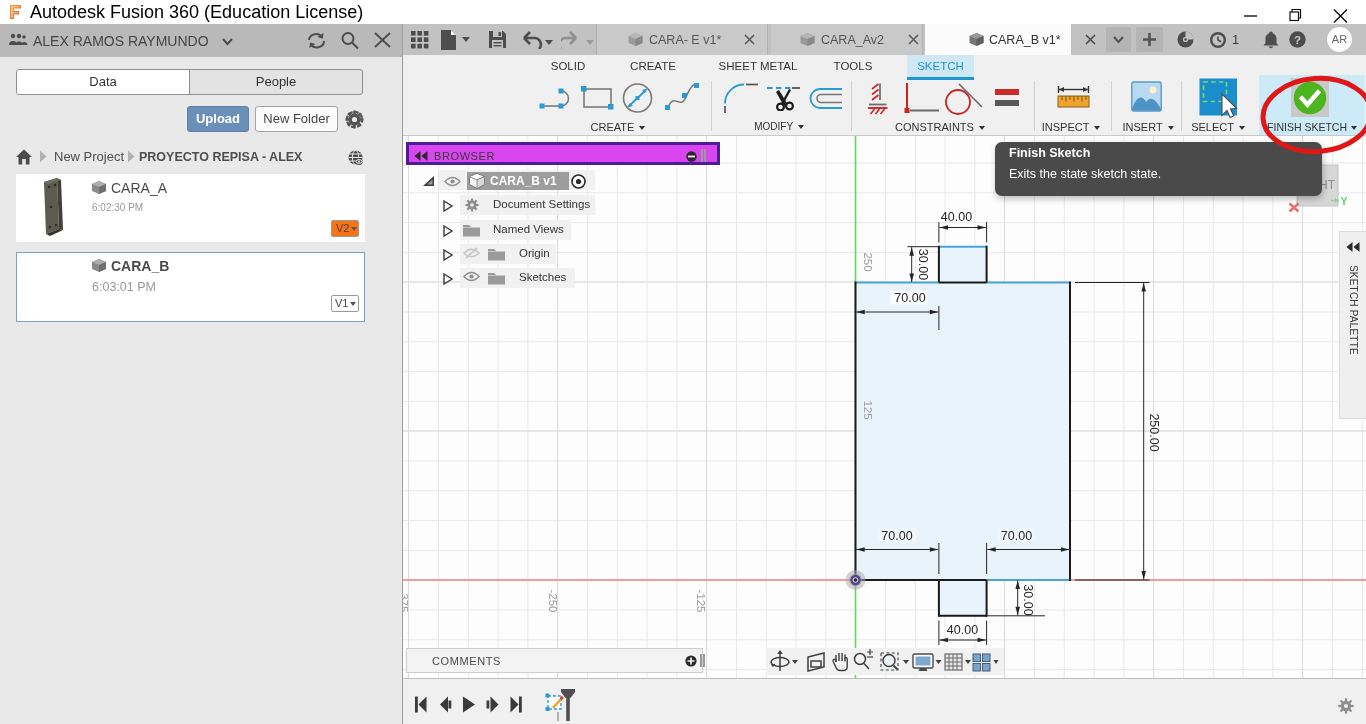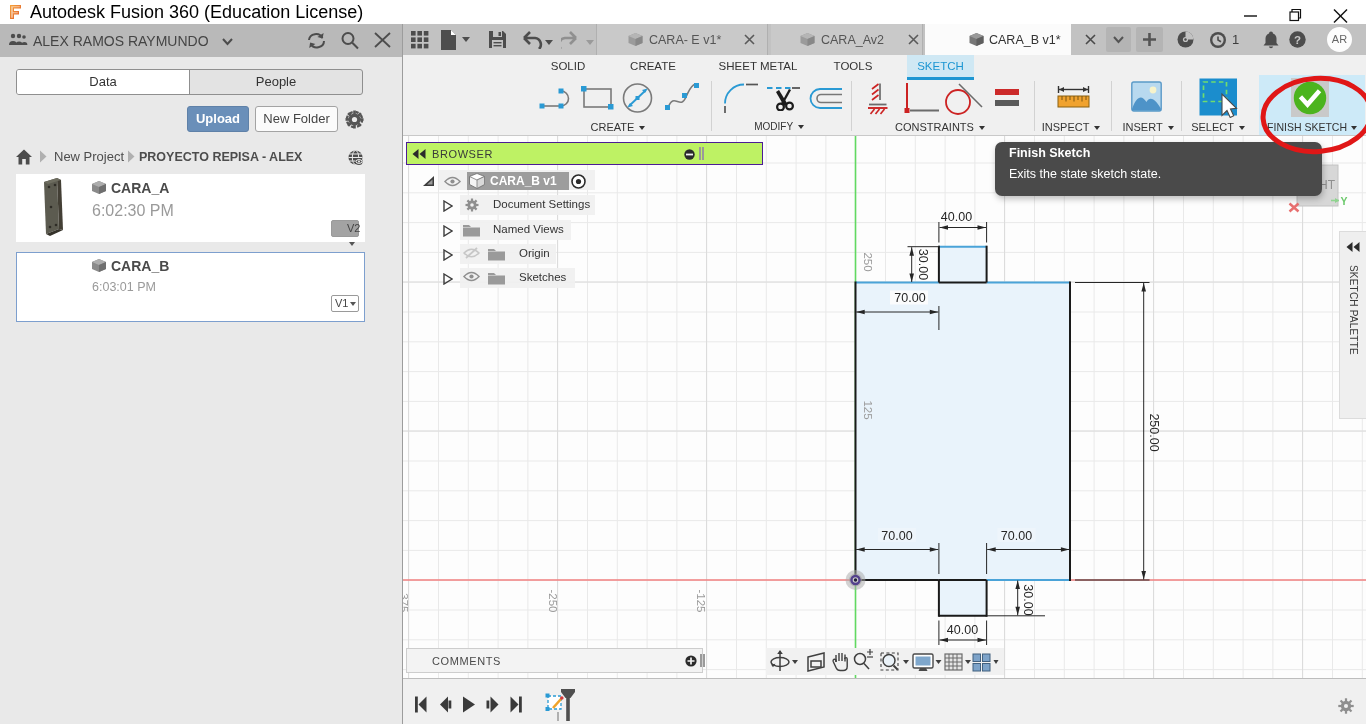--- a/index.html
+++ b/index.html
@@ -141,25 +141,25 @@
     <circle cx="10" cy="50" r="1.3" fill="#2e2c26"></circle>
         <circle cx="16" cy="48" r="1.3" fill="#2e2c26"></circle>
   </svg>
 
   <svg class="abs" style="left:75px;top:6px" width="16" height="15" viewBox="0 0 16 15">
     <polygon points="8,1 15,4 15,11 8,14 1,11 1,4" fill="#8a8a8a"></polygon>
     <polygon points="1,4 8,1 15,4 8,7" fill="#adadad"></polygon>
     <polygon points="8,7 15,4 15,11 8,14" fill="#6f6f6f"></polygon>
   </svg>
 
-  <div class="abs" style="left:95px;top:6px;font-size:14px;font-weight:bold;color:#4a4a4a">CARA_A</div>
-
-  <div class="abs" style="left:76px;top:28px;font-size:16px;color:#9a9a9a">6:02:30 PM</div>
-
-  <div class="abs" style="left:315px;top:46px;width:28px;height:17px;border:1px solid #9a9a9a;border-radius:2px;background:#a3a3a3;font-size:11px;color:#444;line-height:15px;padding-left:15px">V2<span style="display:inline-block;margin-left:2px;vertical-align:1px;width:0;height:0;border-left:3.5px solid transparent;border-right:3.5px solid transparent;border-top:4.5px solid #555"></span></div>
+  <div class="abs" style="left:95px;top:6px;font-size:14px;font-weight:normal;color:#4a4a4a">CARA_A</div>
+
+  <div class="abs" style="left:76px;top:28px;font-size:10px;color:#9a9a9a">6:02:30 PM</div>
+
+  <div class="abs" style="left:315px;top:46px;width:28px;height:17px;border:1px solid #9a9a9a;border-radius:2px;background:#f97316;font-size:11px;color:#444;line-height:15px;padding-left:4px">V2<span style="display:inline-block;margin-left:2px;vertical-align:1px;width:0;height:0;border-left:3.5px solid transparent;border-right:3.5px solid transparent;border-top:4.5px solid #555"></span></div>
 </div>
 
 <div class="abs" style="left:16px;top:252px;width:349px;height:70px;background:#fff;border:1px solid #7d9fce">
 
   <svg class="abs" style="left:74px;top:5px" width="16" height="15" viewBox="0 0 16 15">
     <polygon points="8,1 15,4 15,11 8,14 1,11 1,4" fill="#8a8a8a"></polygon>
     <polygon points="1,4 8,1 15,4 8,7" fill="#adadad"></polygon>
     <polygon points="8,7 15,4 15,11 8,14" fill="#6f6f6f"></polygon>
   </svg>
 
@@ -564,21 +564,21 @@
     <rect x="894" y="29" width="41" height="41" fill="none" stroke="#c2c2c2" stroke-width="1"></rect>
     <text x="916" y="53" font-size="12" fill="#8f8f8f" font-family="Liberation Sans,sans-serif">HT</text>
     <line x1="886.5" y1="67.5" x2="895.5" y2="75.5" stroke="#e87070" stroke-width="2.4"></line>
     <line x1="895.5" y1="67.5" x2="886.5" y2="75.5" stroke="#e87070" stroke-width="2.4"></line>
     <line x1="928" y1="64.5" x2="936" y2="64.5" stroke="#8fd48f" stroke-width="1.6"></line>
     <path d="M936,64.5 l-4,-2.4 v4.8 Z" fill="#8fd48f"></path>
     <text x="937.5" y="69" font-size="10.5" font-weight="bold" fill="#6cc96c" font-family="Liberation Sans,sans-serif">Y</text>
   </g>
 </svg>
 
-<div class="abs" style="left:406px;top:142px;width:357px;height:23px;background:#bef264;border:1px solid #4c1d95">
+<div class="abs" style="left:406px;top:142px;width:314px;height:23px;background:#d946ef;border:3px solid #4c1d95">
   <svg class="abs" style="left:5px;top:6px" width="14" height="10" viewBox="0 0 14 10">
     <path d="M6.5,0 L6.5,10 L0.5,5 Z" fill="#2b2b2b"></path>
         <path d="M13.5,0 L13.5,10 L7.5,5 Z" fill="#2b2b2b"></path>
   </svg>
   <div class="abs" style="left:25px;top:5px;font-size:11px;letter-spacing:0.6px;color:#3a3a3a">BROWSER</div>
   <svg class="abs" style="left:277px;top:6px" width="11" height="11" viewBox="0 0 11 11">
     <circle cx="5.5" cy="5.5" r="5.2" fill="#2b2b2b"></circle>
         <rect x="2" y="4.6" width="7" height="1.8" fill="#f3f3f3"></rect>
   </svg>
   <div class="abs" style="left:292px;top:4px;width:1.6px;height:13px;background:#9a9a9a"></div>

